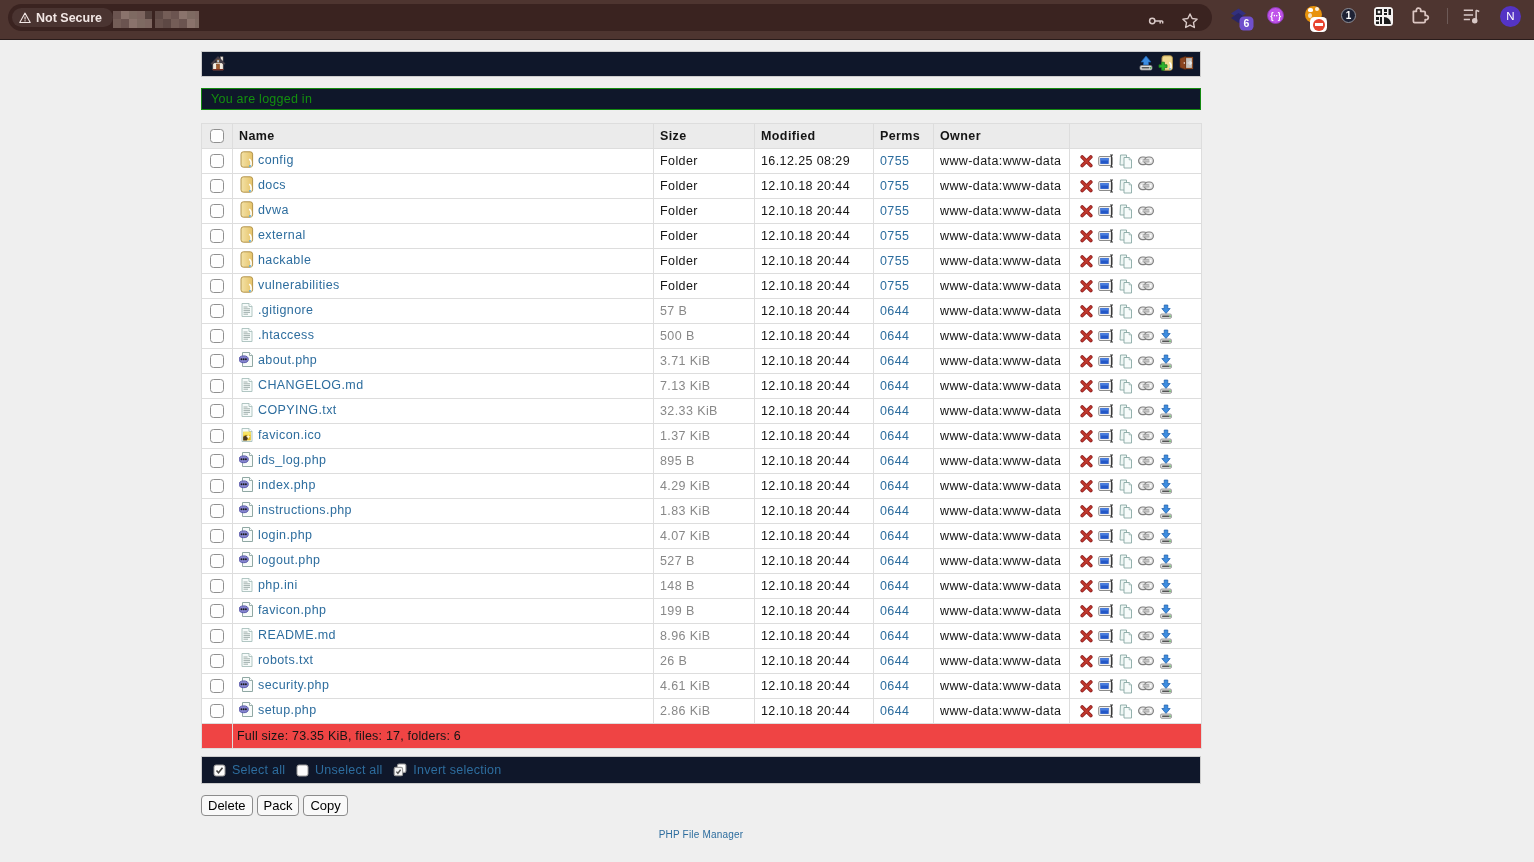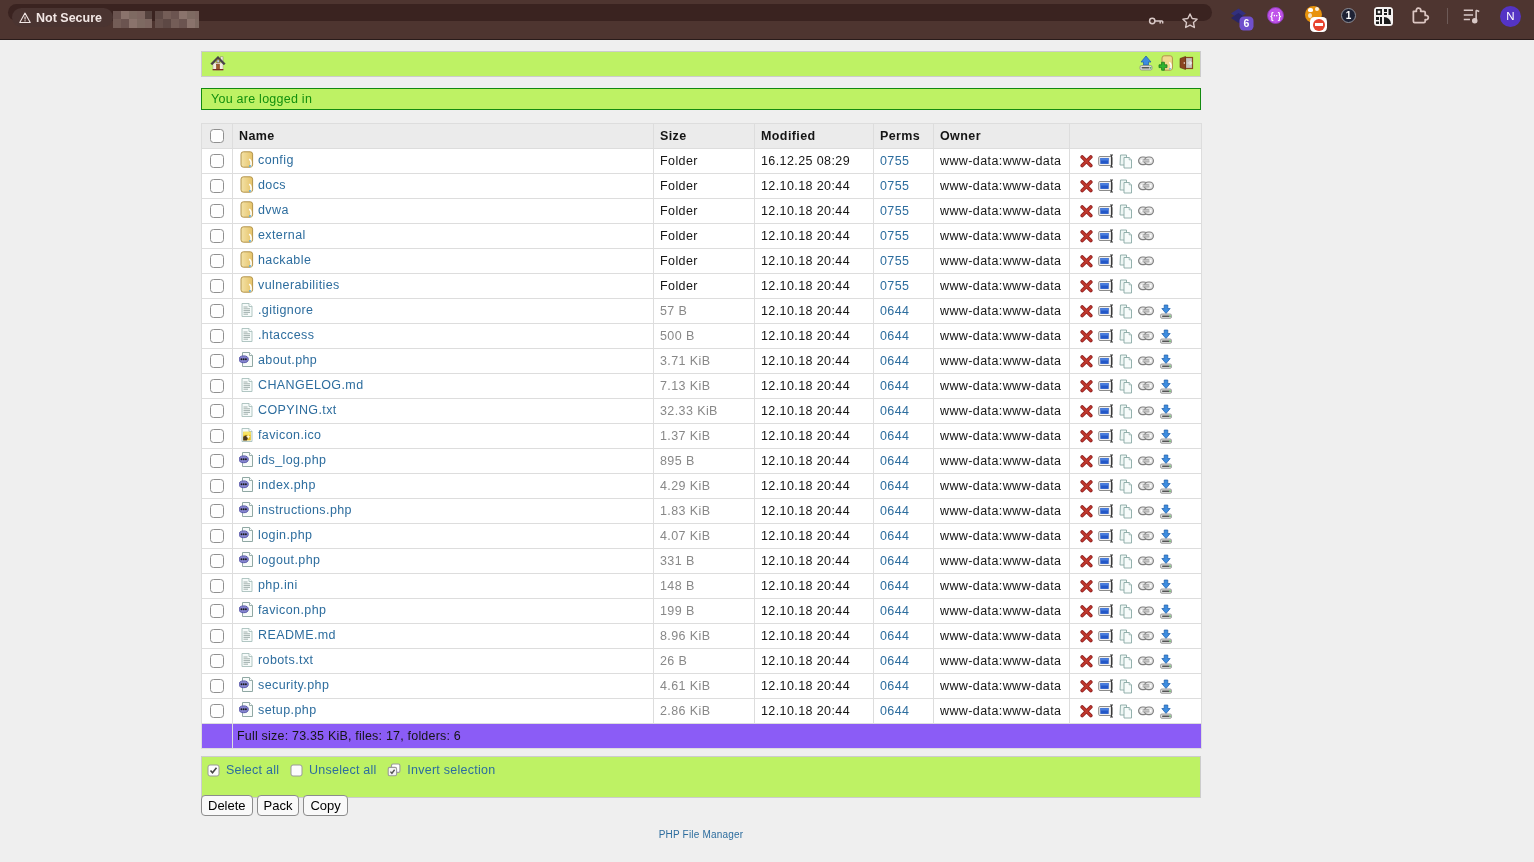--- a/index.html
+++ b/index.html
@@ -1,46 +1,46 @@
 <!DOCTYPE html>
 <html><head>
 <meta charset="utf-8">
 <style>
 * { margin:0; padding:0; box-sizing:border-box; }
 html,body { width:1534px; height:862px; background:#efefef; font-family:"Liberation Sans", sans-serif; }
 #bar { position:absolute; left:0; top:0; width:1534px; height:40px; background:#4e3530; border-bottom:1px solid #291b1a; }
-#pill { position:absolute; left:8px; top:4px; width:1204px; height:17px; border-radius:14px; background:#3a2320; }
+#pill { position:absolute; left:8px; top:4px; width:1204px; height:27px; border-radius:14px; background:#3a2320; }
 #chip { position:absolute; left:4px; top:4px; height:19px; border-radius:10px; background:#4a3431; color:#f2e7e5; font-size:12.5px; font-weight:bold; display:flex; align-items:center; padding:0 11px 0 7px; }
 #chip svg { margin-right:5px; }
 .url { position:absolute; left:192px; top:0px; height:27px; line-height:27px; color:#efe6e4; font-size:15px; letter-spacing:0.1px; }
 .redact { position:absolute; top:7px; height:17px; overflow:hidden; }
 .px { position:absolute; width:8px; height:8px; }
 .tico { position:absolute; top:7px; }
 #content { position:absolute; left:201px; top:41px; width:1000px; }
-.box { background:#bef264; border:1px solid #ccc; position:absolute; left:0; width:1000px; }
+.box { background:#0f172a; border:1px solid #ccc; position:absolute; left:0; width:1000px; }
 #toolbar { top:10px; height:26px; }
 #msg { top:47px; height:22px; border:1px solid #138a10; color:#13900e; font-size:12.5px; letter-spacing:0.25px; line-height:21px; padding-left:9px; }
 #tbl { position:absolute; left:0; top:82px; width:1000px; border-collapse:collapse; table-layout:fixed; font-size:12.5px; letter-spacing:0.4px; color:#151515; }
 #tbl td, #tbl th { background:#fff; border:1px solid #ddd; height:25px; padding:0; vertical-align:middle; white-space:nowrap; overflow:hidden; }
 #tbl th { background:#ebebeb; text-align:left; font-size:12.5px; letter-spacing:0.4px; }
 #tbl tr { height:25px;margin-top:20px; }
 #tbl .c { text-align:center; }
 #tbl td.nm { padding-left:6px; }
 #tbl .nm a { display:inline-flex; align-items:center; gap:3px; }
 a { color:#2d6d9e; text-decoration:none; }
 .gray { color:#888; }
 #tbl td.sz, #tbl th.sz { padding-left:6px; }
 #tbl td.md, #tbl th.md { padding-left:6px; }
 #tbl td.pm, #tbl th.pm { padding-left:6px; }
 #tbl td.ow, #tbl th.ow { padding-left:6px; }
 #tbl td.nm { padding-left:6px; }
 #tbl td.acts { padding-left:10px; }
 .acts svg { vertical-align:middle; margin-right:5px; }
-#tbl tr#foot td { background:#8b5cf6; }
-#selbox { top:715px; height:42px; font-size:12.5px; letter-spacing:0.25px; line-height:26px; padding-left:5px; }
+#tbl tr#foot td { background:#ef4444; }
+#selbox { top:715px; height:28px; font-size:12.5px; letter-spacing:0.25px; line-height:26px; padding-left:11px; }
 #selbox svg { vertical-align:-3px; }
 #selbox a { margin:0 7px 0 6px; }
 #btns { position:absolute; left:0; top:754px; }
 button { font-family:"Liberation Sans",sans-serif; font-size:13px; color:#000; background:#f9f9f9; border:1px solid #8c8c8c; border-radius:4px; height:21px; padding:0 6px; margin-right:4px; }
 #pagefoot { position:absolute; left:0; top:788px; width:1000px; text-align:center; font-size:10px; letter-spacing:0.2px; }
 .chk { display:inline-block; width:14px; height:14px; border:1.2px solid #909090; border-radius:3.5px; background:#fefefe; vertical-align:middle; }
 </style>
 </head>
 <body>
 
@@ -899,21 +899,21 @@
               <svg width="16" height="17" viewBox="0 0 16 17">
                 <path d="M3.5 1.5 h7 l3 3 V15.5 h-10 Z" fill="#f7fbfa" stroke="#90a8a4" stroke-width="1"></path>
                 <path d="M10.5 1.5 v3 h3" fill="#fff" stroke="#90a8a4" stroke-width=".9"></path>
                 <ellipse cx="4.7" cy="8.3" rx="4.6" ry="3.4" fill="#8484cf" stroke="#5a5aaa" stroke-width="1"></ellipse>
                 <circle cx="2.5" cy="8.3" r=".95" fill="#1a1a1a"></circle>
                 <circle cx="4.7" cy="8.3" r=".95" fill="#1a1a1a"></circle>
                 <circle cx="6.9" cy="8.3" r=".95" fill="#1a1a1a"></circle>
               </svg>
               <span>logout.php</span>
             </a></td>
-          <td class="sz gray">331 B</td>
+          <td class="sz gray">527 B</td>
           <td class="md">12.10.18 20:44</td>
           <td class="pm"><a href="#">0644</a></td>
           <td class="ow">www-data:www-data</td>
           <td class="acts"><svg width="13" height="14" viewBox="0 0 13 14">
               <path d="M2.2 3 L10.8 11.5" stroke="#8f1f1f" stroke-width="3.6" stroke-linecap="round"></path>
               <path d="M10.8 3 L2.2 11.5" stroke="#8f1f1f" stroke-width="3.6" stroke-linecap="round"></path>
               <path d="M2.2 3 L10.8 11.5" stroke="#c0392e" stroke-width="2" stroke-linecap="round"></path>
               <path d="M10.8 3 L2.2 11.5" stroke="#c0392e" stroke-width="2" stroke-linecap="round"></path>
             </svg><svg width="16" height="14" viewBox="0 0 16 14">
               <rect x="0.7" y="2.5" width="13.6" height="9" rx="1.2" fill="#f0f0f0" stroke="#8a8a8a" stroke-width="1"></rect>

